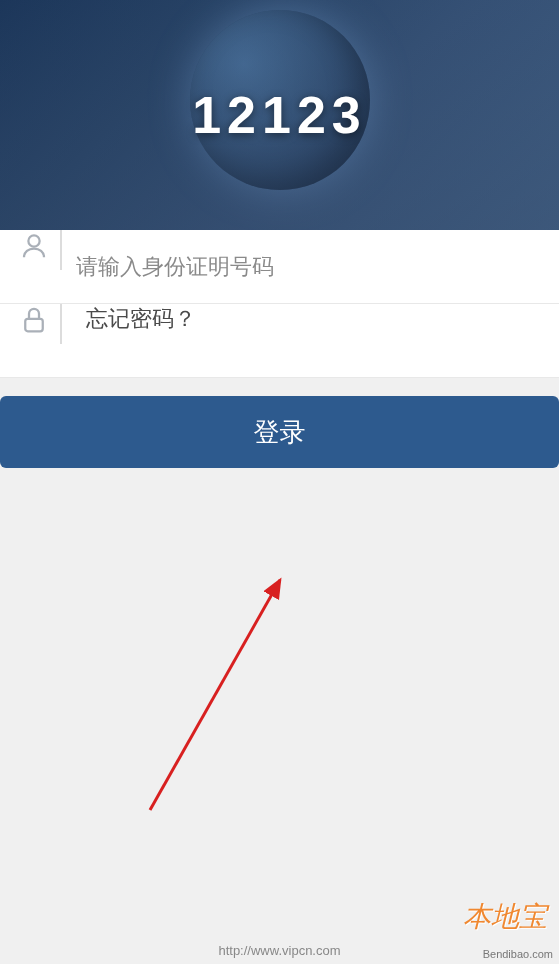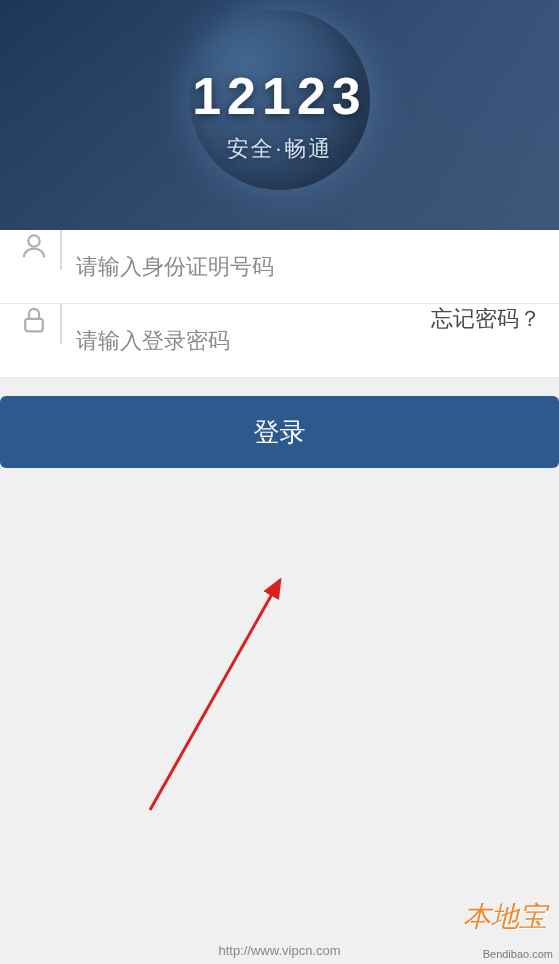--- a/index.html
+++ b/index.html
@@ -171,21 +171,20 @@
       font-size: 11px;
       color: #777;
     }
   </style>
 </head>
 <body>
 
 <div class="banner">
   <div class="banner-overlay"></div>
   <div class="banner-title">12123</div>
-  <div class="banner-subtitle">安全·畅通</div>
 </div>
 
 <div class="form-area">
   <div class="input-row">
     <span class="input-icon">
       <svg viewBox="0 0 24 24" width="30" height="30" fill="none" stroke="#aab0b8" stroke-width="1.8">
         <circle cx="12" cy="8" r="4.5"></circle>
         <path d="M4 21c0-4.4 3.6-7 8-7s8 2.6 8 7"></path>
       </svg>
     </span>
@@ -194,21 +193,20 @@
   </div>
 
   <div class="input-row">
     <span class="input-icon">
       <svg viewBox="0 0 24 24" width="30" height="30" fill="none" stroke="#aab0b8" stroke-width="1.8">
         <rect x="5" y="11" width="14" height="10" rx="2"></rect>
         <path d="M8 11V7a4 4 0 0 1 8 0v4"></path>
       </svg>
     </span>
     <div class="divider-vertical"></div>
-    <input type="password" class="input-field" placeholder="请输入登录密码" style="">
     <span class="forgot-link">忘记密码？</span>
   </div>
 </div>
 
 <div class="button-area">
   <button class="btn btn-login">
     <span>登录</span>
   </button>
 </div>
 

